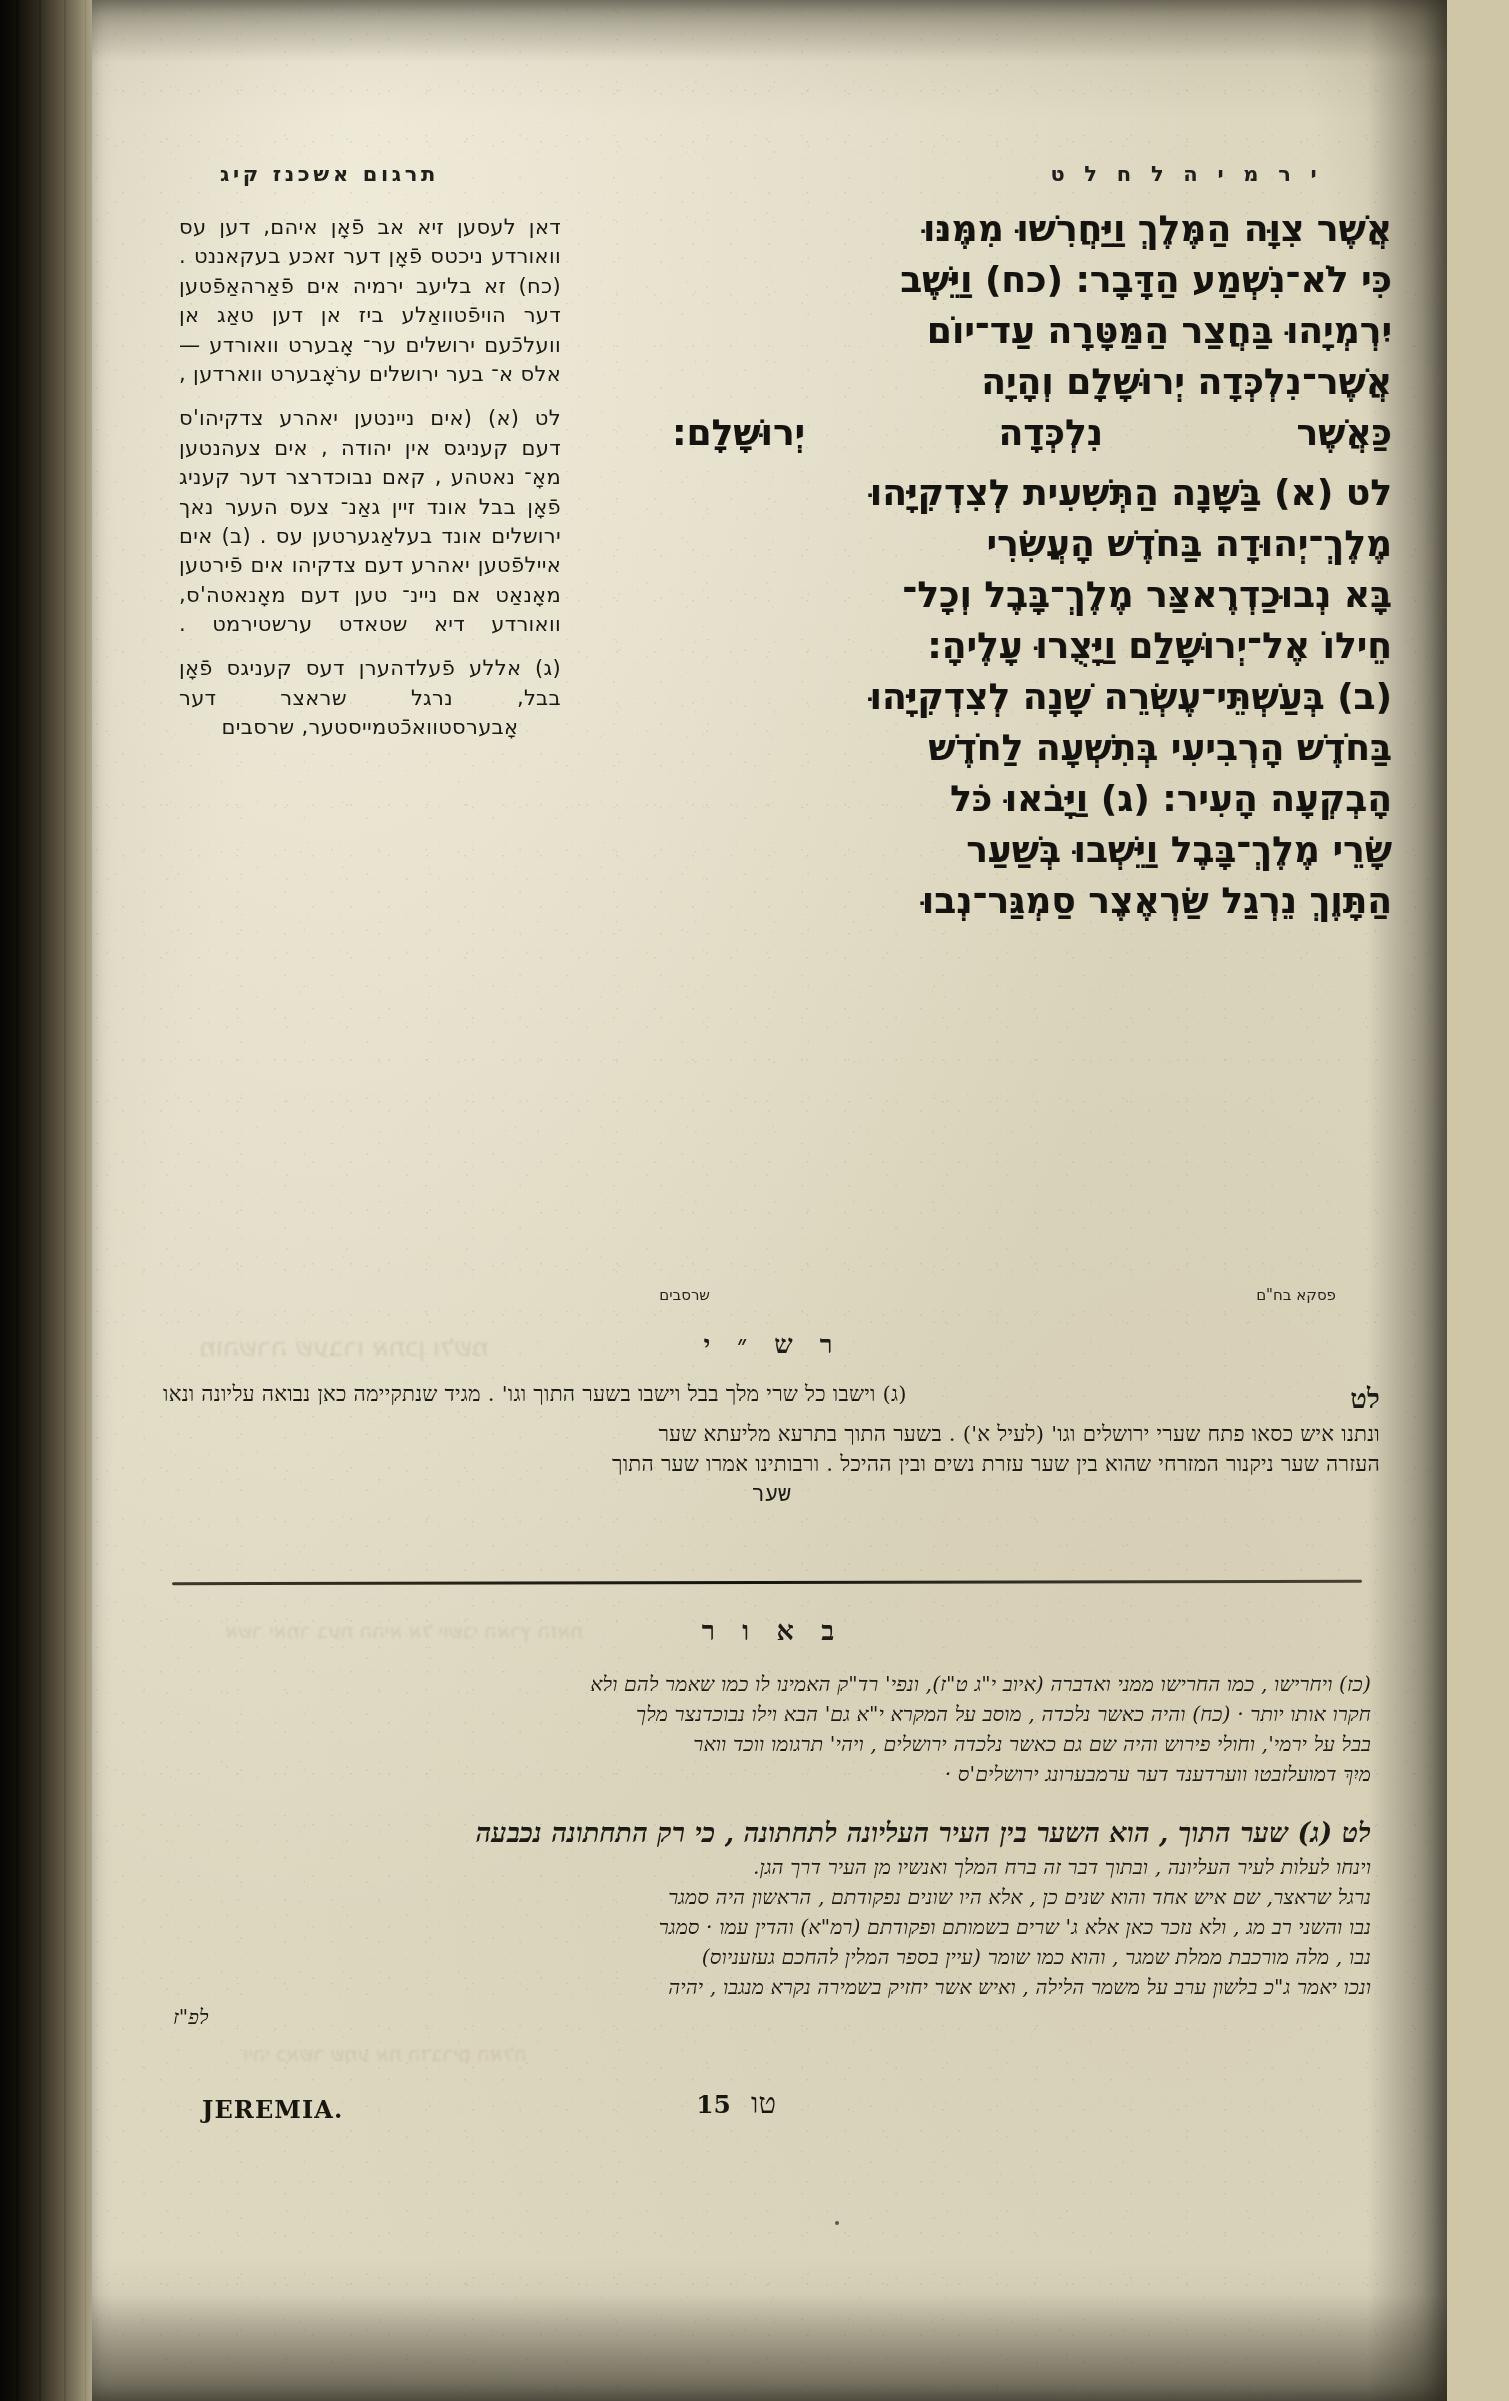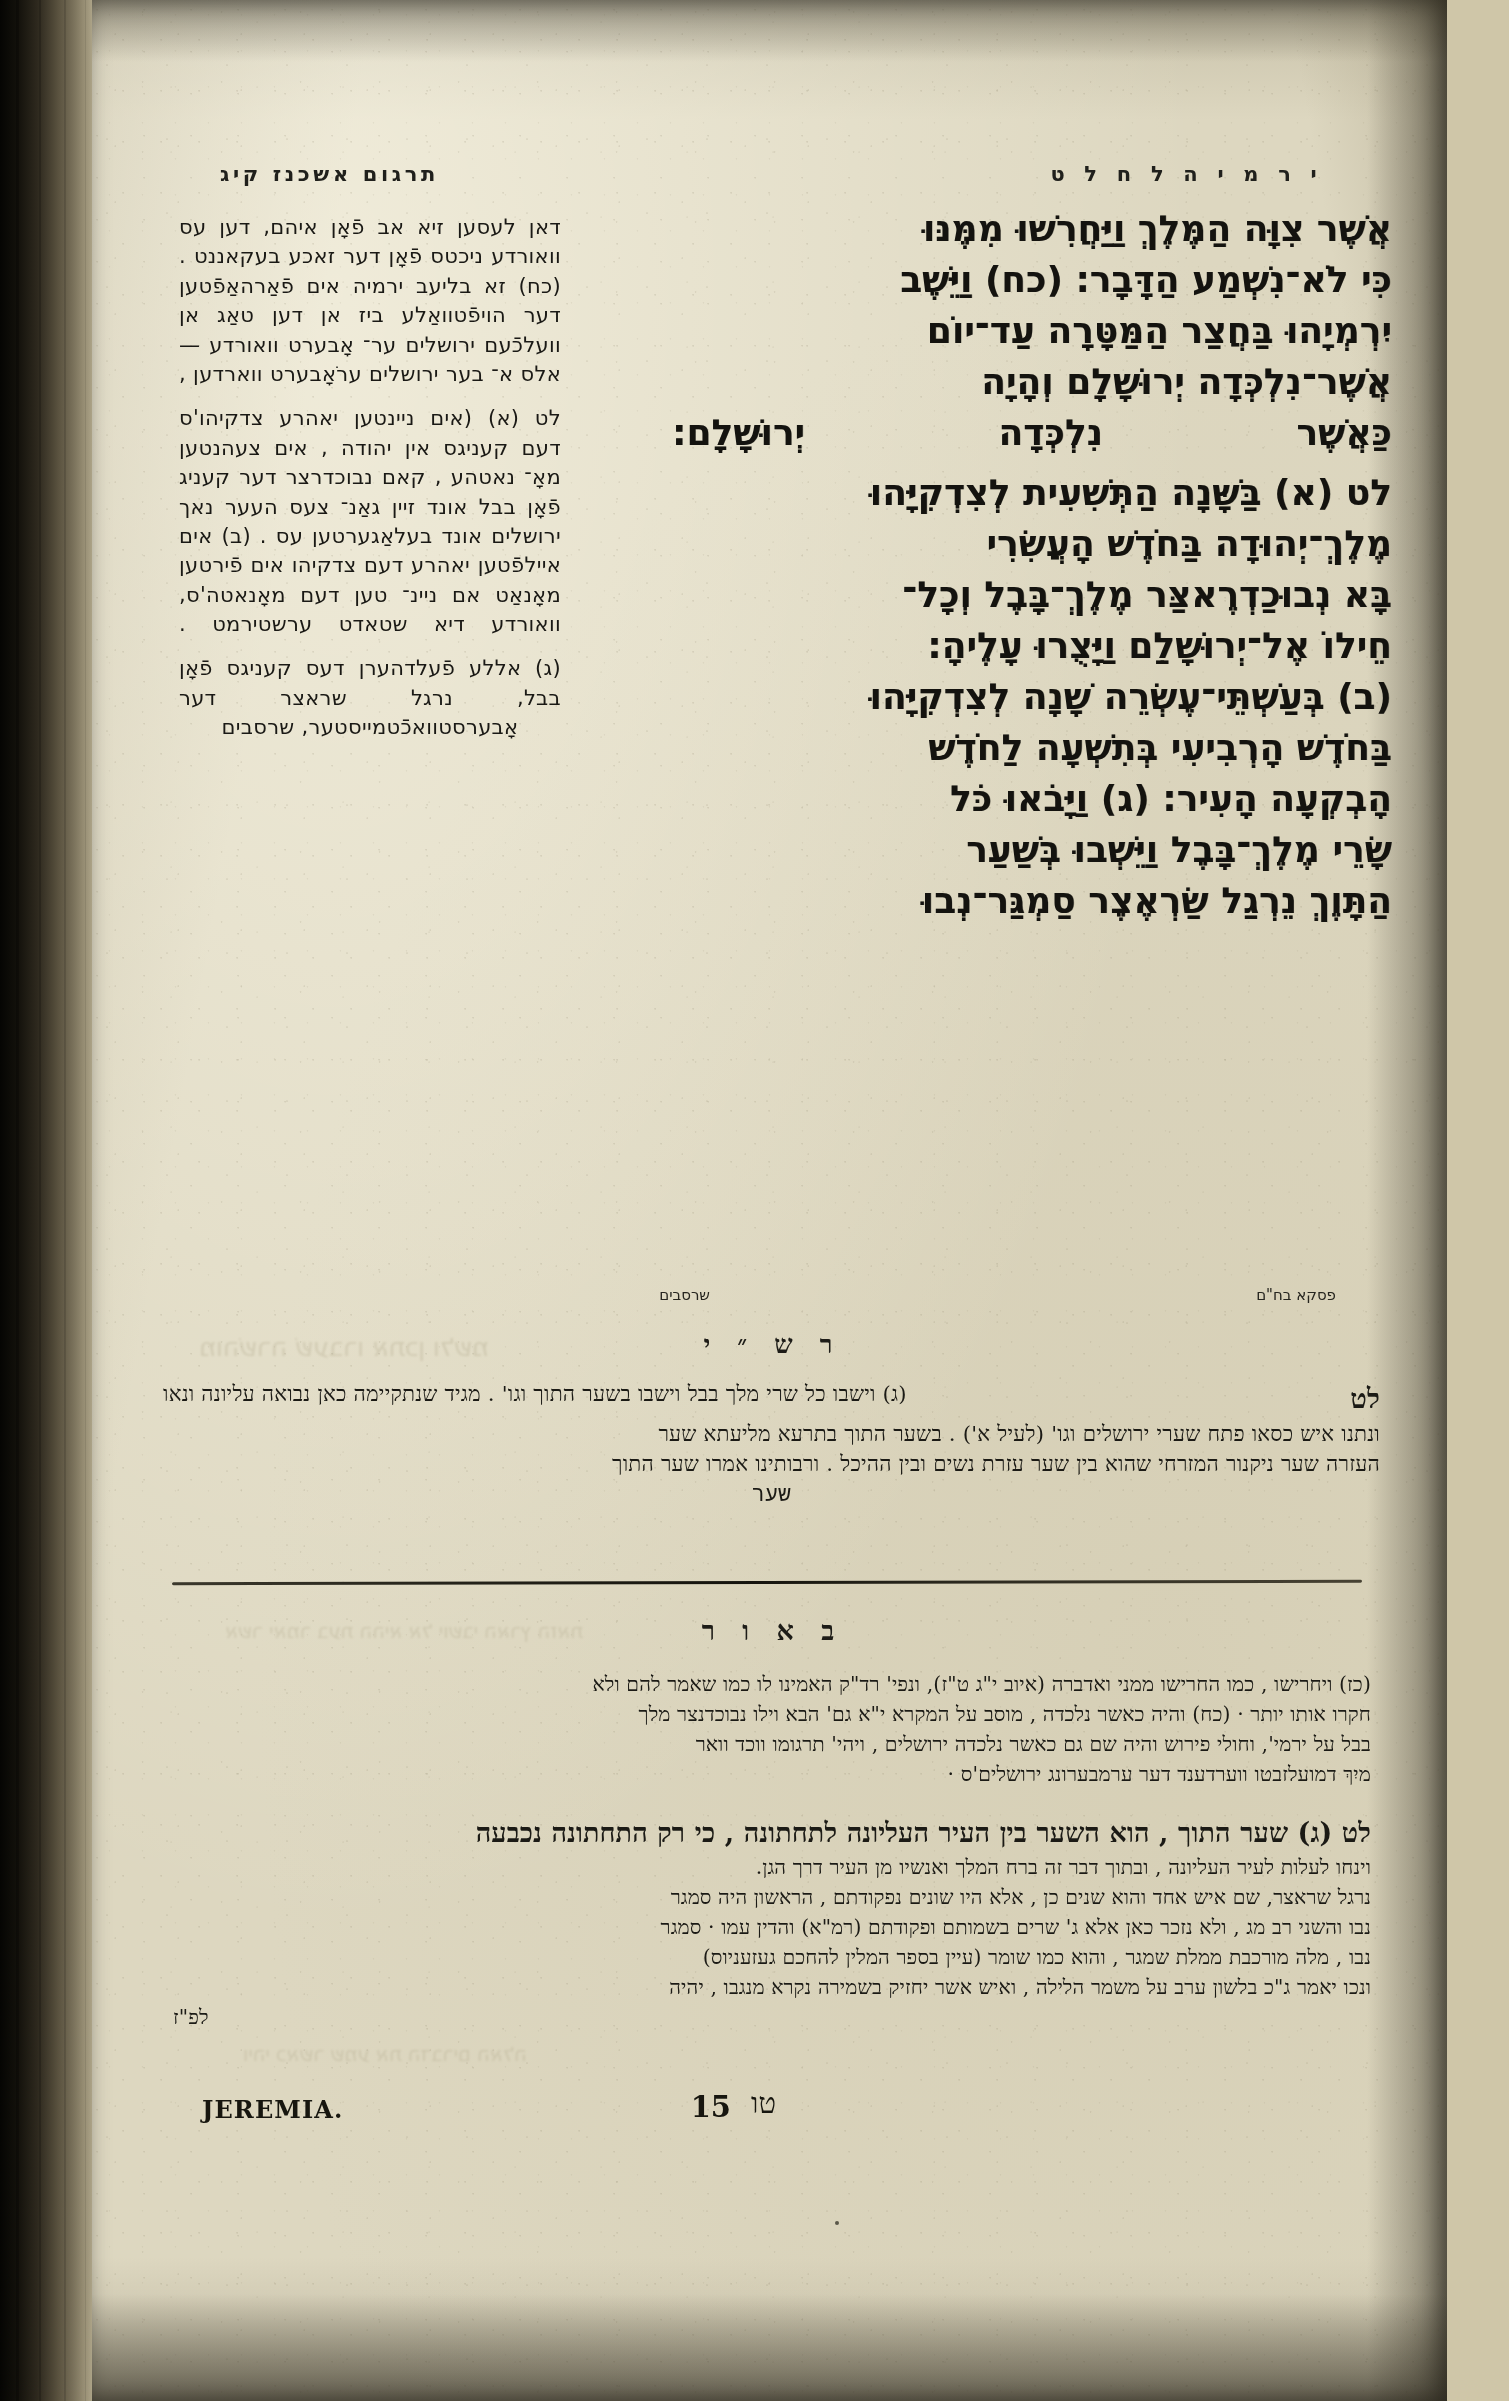--- a/index.html
+++ b/index.html
@@ -252,21 +252,21 @@
     letter-spacing: 9px;
     color: #1d1c17;
   }
   #beur-body {
     position: absolute;
     top: 1670px;
     right: 41px;
     width: 1198px;
     direction: rtl;
   }
-  #beur-body .bpara { margin-bottom: 23px; }
+  #beur-body .bpara { margin-bottom: 23px; font-style: italic; }
   #beur-body .bl {
     font-family: "DejaVu Serif", serif;
     font-size: 20.4px;
     line-height: 1.47;
     color: #1b1a15;
     white-space: nowrap;
     letter-spacing: 0.1px;
   }
   #beur-body .bl.just { display: flex; justify-content: space-between; }
   #beur-body .bl.ctr  { display: block; text-align: right; }
@@ -291,21 +291,21 @@
     font-family: "DejaVu Serif", serif;
     font-size: 29px;
     font-weight: 400;
     color: #17160f;
   }
   #footer .sig-num {
     position: absolute;
     right: 631px;
     top: 3.6px;
     font-family: "DejaVu Serif", serif;
-    font-size: 29px;
+    font-size: 25px;
     font-weight: 700;
     color: #17160f;
   }
   #footer .booktitle {
     position: absolute;
     left: 30px;
     top: 9px;
     font-family: "DejaVu Serif", serif;
     font-size: 24px;
     font-weight: 700;

